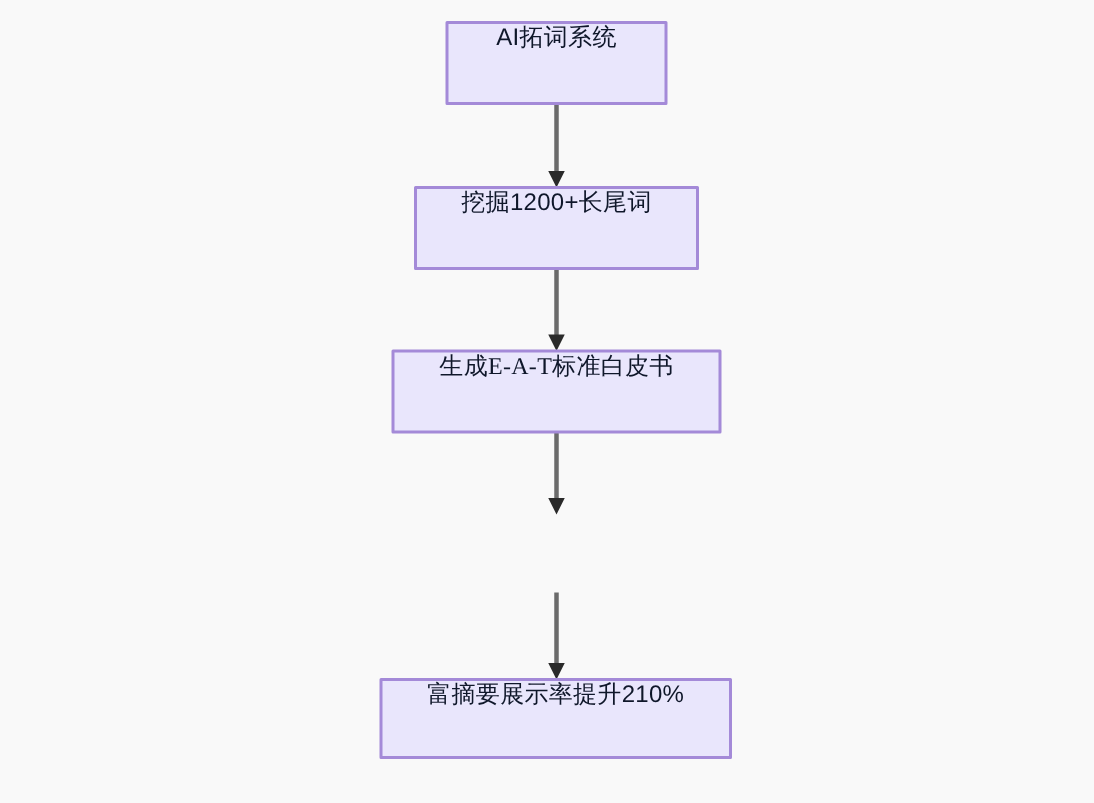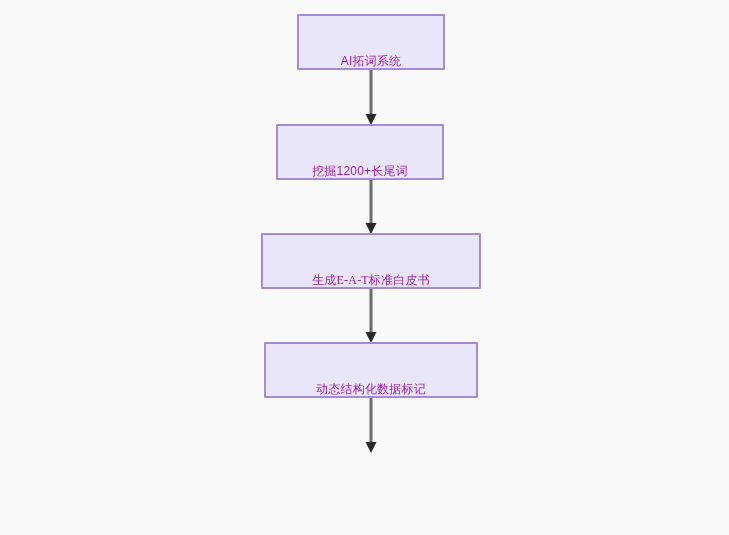--- a/index.html
+++ b/index.html
@@ -22,24 +22,24 @@
     background: #f9f9f9;
   }
 
   .node {
     position: absolute;
     box-sizing: border-box;
     background: #e9e6fc;
     border: 2px solid #a48ad8;
     border-radius: 1px;
     display: flex;
-    align-items: flex-end;
+    align-items: flex-start;
     justify-content: center;
-    color: #a21caf;
-    font-size: 12px;
+    color: #0f172a;
+    font-size: 16px;
     line-height: 1.2;
     letter-spacing: 0.2px;
     white-space: nowrap;
     user-select: none;
   }
 
   .node-label {
     display: block;
     text-align: center;
   }
@@ -71,26 +71,26 @@
 
   <svg class="edge" style="left:355px; top:395px; width:32px; height:59px;" viewBox="0 0 32 59">
     <line x1="16" y1="0" x2="16" y2="49" stroke="#6b6b6b" stroke-width="3"></line>
     <polygon points="16,58 10.5,47 21.5,47" fill="#2a2a2a"></polygon>
   </svg>
 
   <div class="node" style="left:297px; top:14px; width:148px; height:56px;">
     <span class="node-label">AI拓词系统</span>
   </div>
 
-  <div class="node" style="left:276px; top:124px; width:168px; height:56px;">
+  <div class="node" style="left:276px; top:124px; width:190px; height:56px;">
     <span class="node-label">挖掘1200+长尾词</span>
   </div>
 
   <div class="node" style="left:261px; top:233px; width:220px; height:56px;font-family:Liberation Serif, serif;">
     <span class="node-label">生成E-A-T标准白皮书</span>
   </div>
 
-  <div class="node" style="left:264px; top:342px; width:214px; height:56px;">
-    <span class="node-label">动态结构化数据标记</span>
+
+  <div class="node" style="left:253px; top:452px; width:235px; height:54px;">
+    <span class="node-label">富摘要展示率提升210%</span>
   </div>
-
 
 </div>
 
 </body></html>

